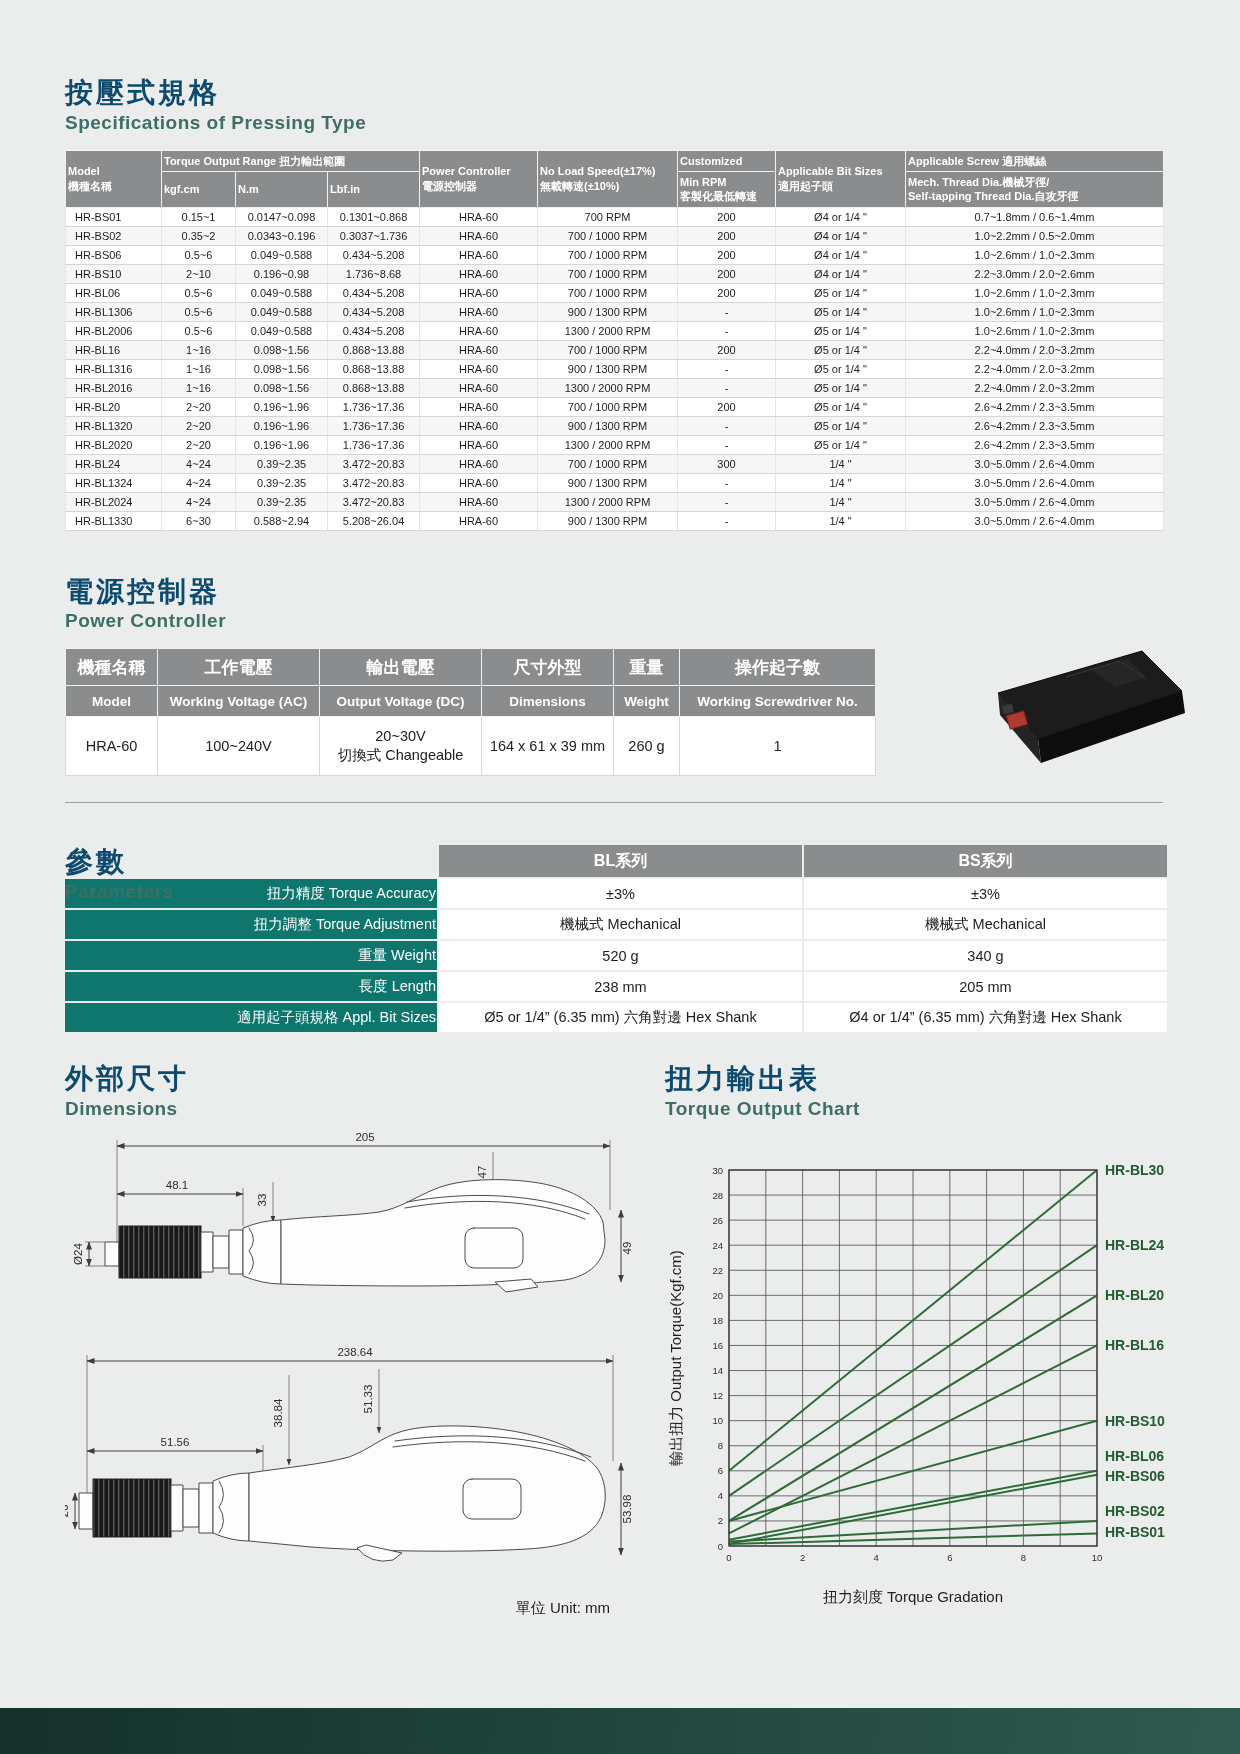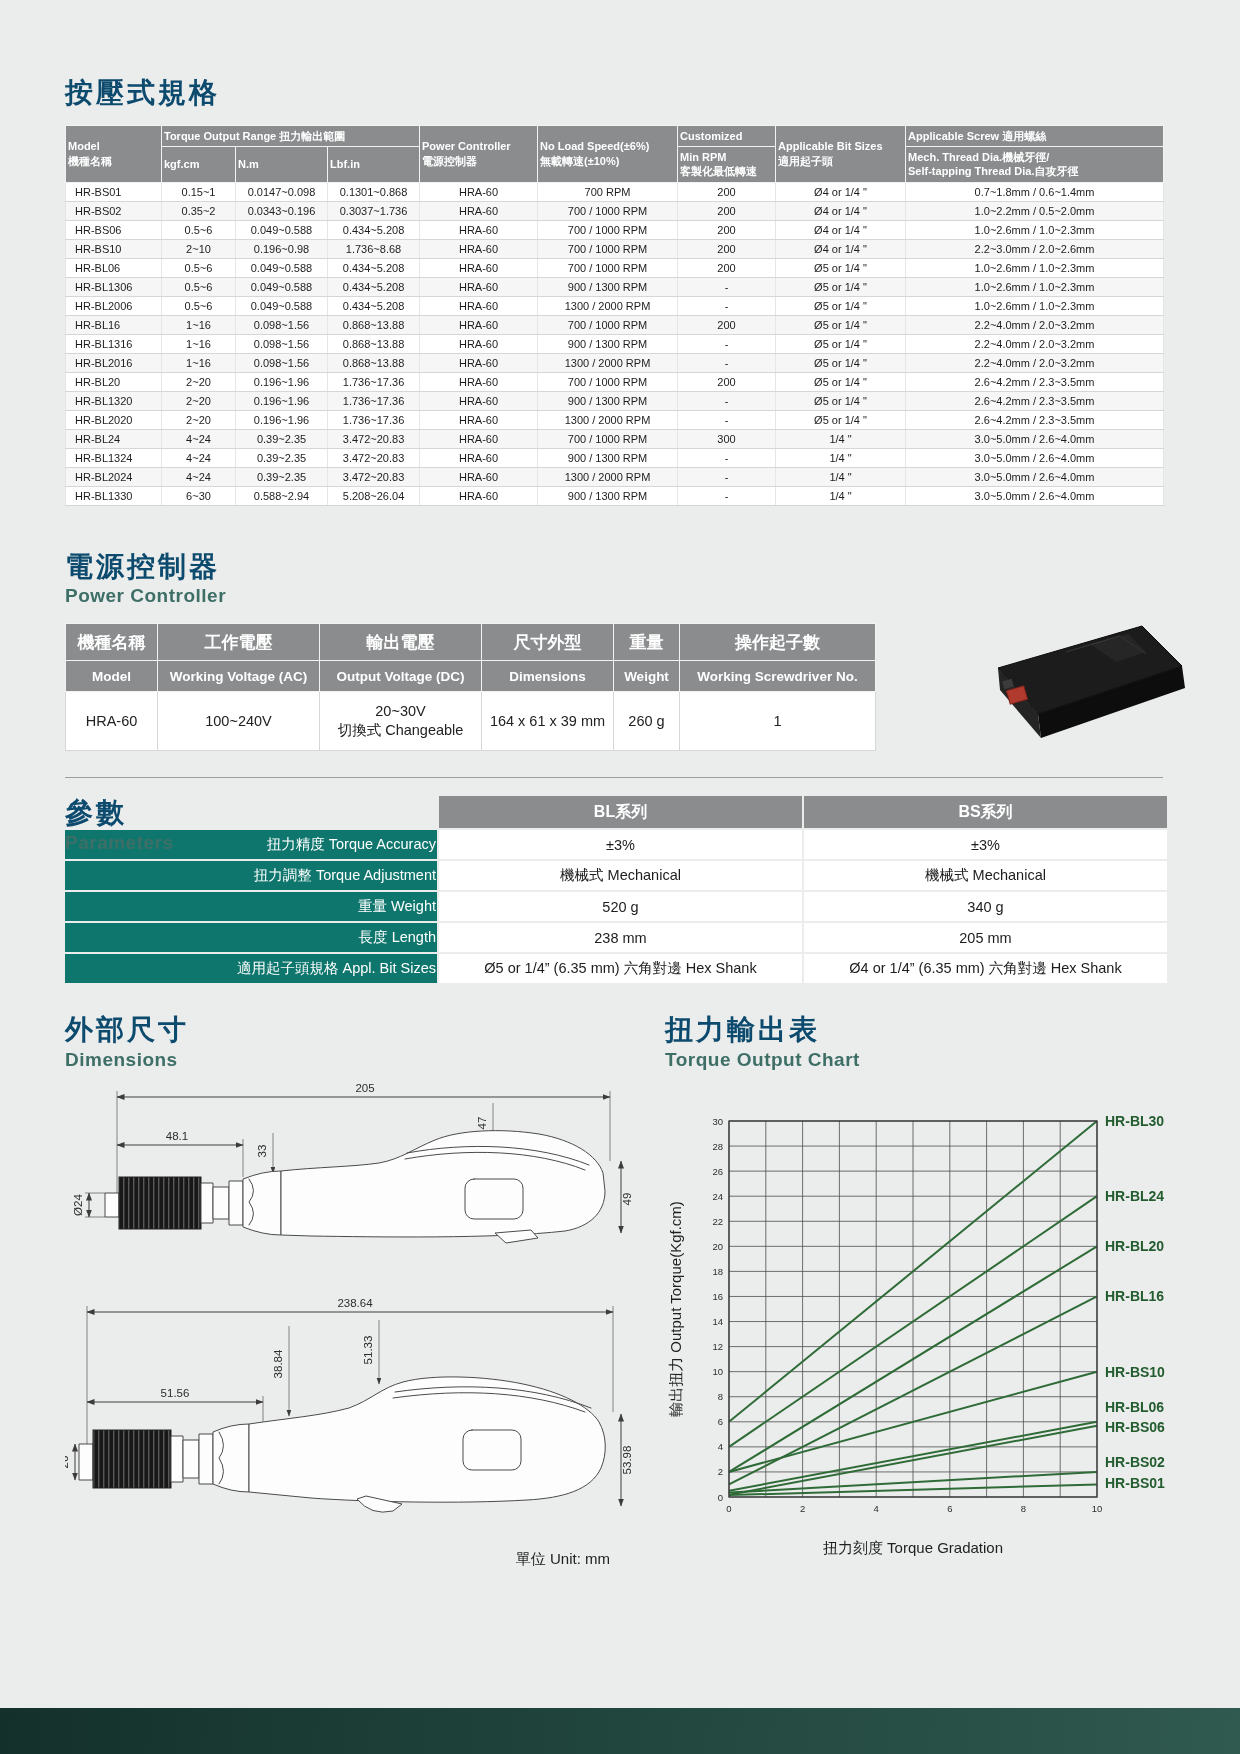--- a/index.html
+++ b/index.html
@@ -31,21 +31,21 @@
   table.power{border-collapse:collapse;width:810px;margin-top:16px;table-layout:fixed}
   table.power th{background:#8a8c8e;color:#fff;border:1px solid #f2f2f2;text-align:center;vertical-align:middle;padding:2px 4px}
   table.power tr.cnrow th{font-size:17px;font-weight:bold;height:32px}
   table.power tr.enrow th{font-size:13.5px;font-weight:bold;height:26px}
   table.power td{background:#fff;border:1px solid #d6d6d6;text-align:center;font-size:14.5px;height:56px;line-height:1.35}
   .power-photo{position:absolute;left:905px;top:40px;width:230px;height:165px}
 
   .divider{border:none;border-top:1px solid #9aa09e;margin:26px 65px 0 65px}
 
   
-  .params-wrap{position:relative;margin-top:16px;min-height:190px}
+  .params-wrap{position:relative;margin-top:40px;min-height:190px}
   .params-heading{position:absolute;left:0;top:4px}
   table.params{border-collapse:separate;border-spacing:2px;width:1102px;margin-left:-2px;table-layout:fixed}
   table.params th.ghost{background:transparent;border:none}
   table.params th.colhead{background:#8a8c8e;color:#fff;font-size:16px;font-weight:bold;height:30px;text-align:center}
   table.params th.rowlabel{background:#0f766e;color:#fff;font-size:14.5px;font-weight:normal;text-align:right;padding-left:30px;height:27px}
   table.params td{background:#fff;text-align:center;font-size:14.5px;color:#1d1d1d}
 
   
   .bottom{display:flex;margin-top:30px;}
   .dims-col{width:600px}
@@ -70,41 +70,42 @@
   footer{position:absolute;left:0;bottom:0;width:1240px;height:46px;
     background:linear-gradient(97deg,#14302b 0%,#1e423a 40%,#30594f 100%)}
 </style>
 </head>
 <body>
 
 <div class="content">
 
   <section>
     <div class="sec-title-cn">按壓式規格</div>
+    <div class="sec-title-en">Specifications of Pressing Type</div>
 
     <table class="spec">
       <colgroup>
         <col style="width:96px">
           <col style="width:74px">
           <col style="width:92px">
           <col style="width:92px">
         <col style="width:118px">
           <col style="width:140px">
           <col style="width:98px">
           <col style="width:130px">
           <col style="width:258px">
       </colgroup>
       <thead>
         <tr>
           <th rowspan="2" class="pre">Model
 機種名稱</th>
           <th colspan="3">Torque Output Range 扭力輸出範圍</th>
           <th rowspan="2" class="pre">Power Controller
 電源控制器</th>
-          <th rowspan="2" class="pre">No Load Speed(±6%)
+          <th rowspan="2" class="pre">No Load Speed(±17%)
 無載轉速(±10%)</th>
           <th>Customized</th>
           <th rowspan="2" class="pre">Applicable  Bit Sizes
 適用起子頭</th>
           <th>Applicable Screw 適用螺絲</th>
         </tr>
         <tr>
           <th>kgf.cm</th>
           <th>N.m</th>
           <th>Lbf.in</th>

